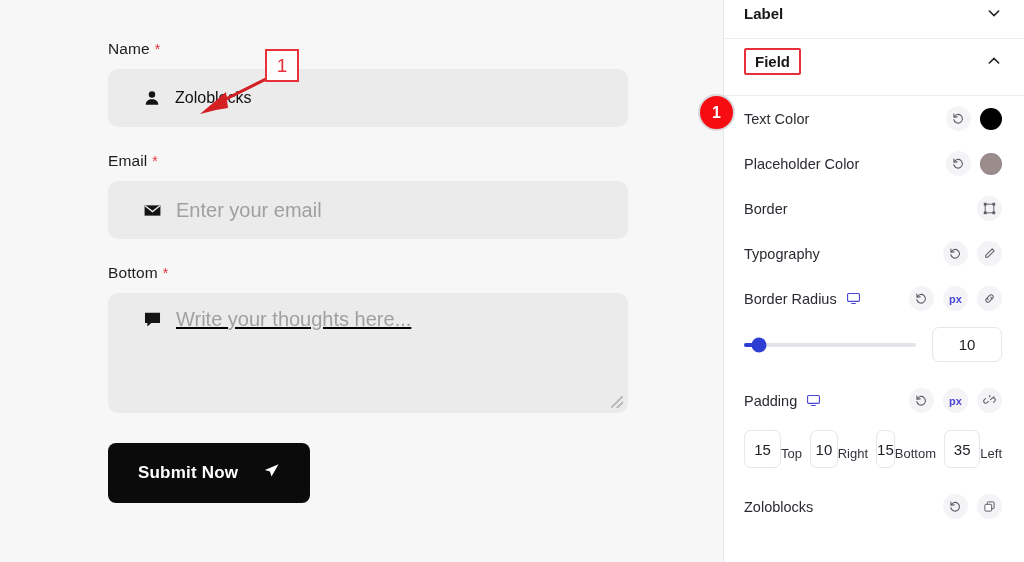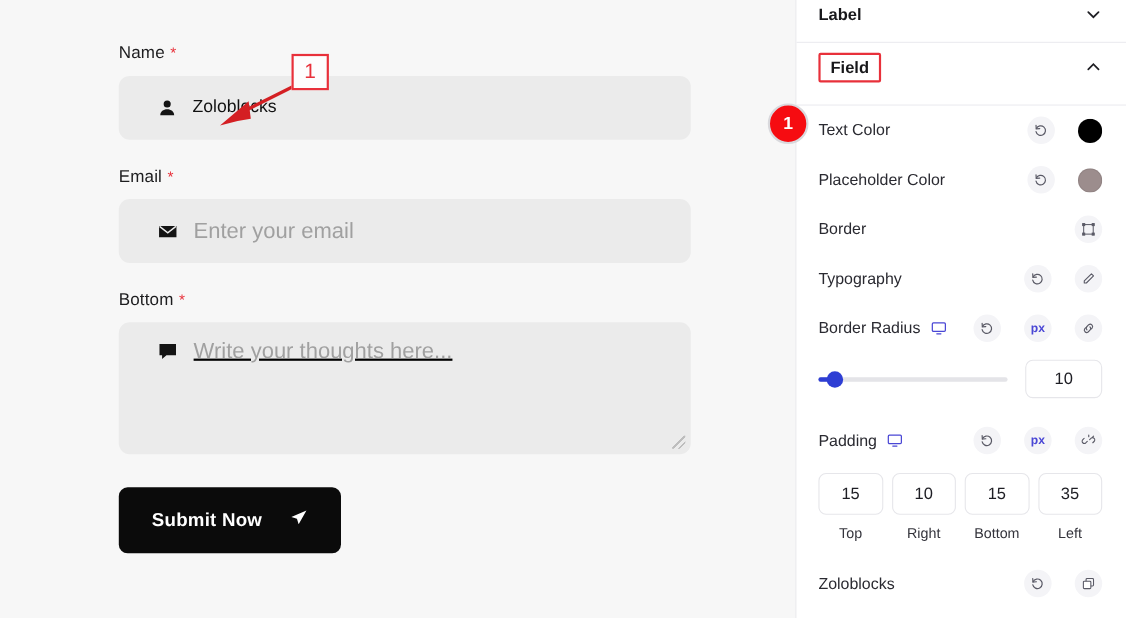--- a/index.html
+++ b/index.html
@@ -108,21 +108,21 @@
   .row {
     height: 45px;
     display: flex; 
     padding: 0 22px 0 20px;
   }
   .row-label {
     font-size: 14.5px;
     color: #2a2a31;
     display: flex; align-items: center; gap: 9px;
   }
-  .row-actions { margin-left: auto; display: flex; align-items: center; gap: 21px; }
+  .row-actions { margin-left: auto; display: flex; align-items: center; gap: 9px; }
 
   .circ-btn {
     width: 25px; height: 25px; border-radius: 50%;
     background: #f4f4f7;
     display: flex; align-items: center; justify-content: center;
     border: none; cursor: pointer;
     color: #5a5a66;
     flex: 0 0 auto;
   }
   .unit-btn {
@@ -155,21 +155,21 @@
   .num-input {
     width: 70px; height: 35px;
     border: 1px solid #e6e6ea; border-radius: 7px;
     background: #fff;
     display: flex; align-items: center; justify-content: center;
     font-size: 15px; color: #1e1e24;
     cursor: text;
   }
 
   .pad-grid { display: flex; gap: 8px; padding: 7px 22px 0 20px; }
-  .pad-cell { flex: 1; display: flex; flex-direction: column; align-items: center; }
+  .pad-cell { flex: 1; display: flex; flex-direction: row; align-items: center; }
   .pad-input {
     width: 100%; height: 38px;
     border: 1px solid #e6e6ea; border-radius: 7px; background: #fff;
     display: flex; align-items: center; justify-content: center;
     font-size: 15px; color: #1e1e24; cursor: text;
   }
   .pad-name { font-size: 13px; color: #34343c; margin-top: 9px; }
 
   
   .anno-badge-sq {

